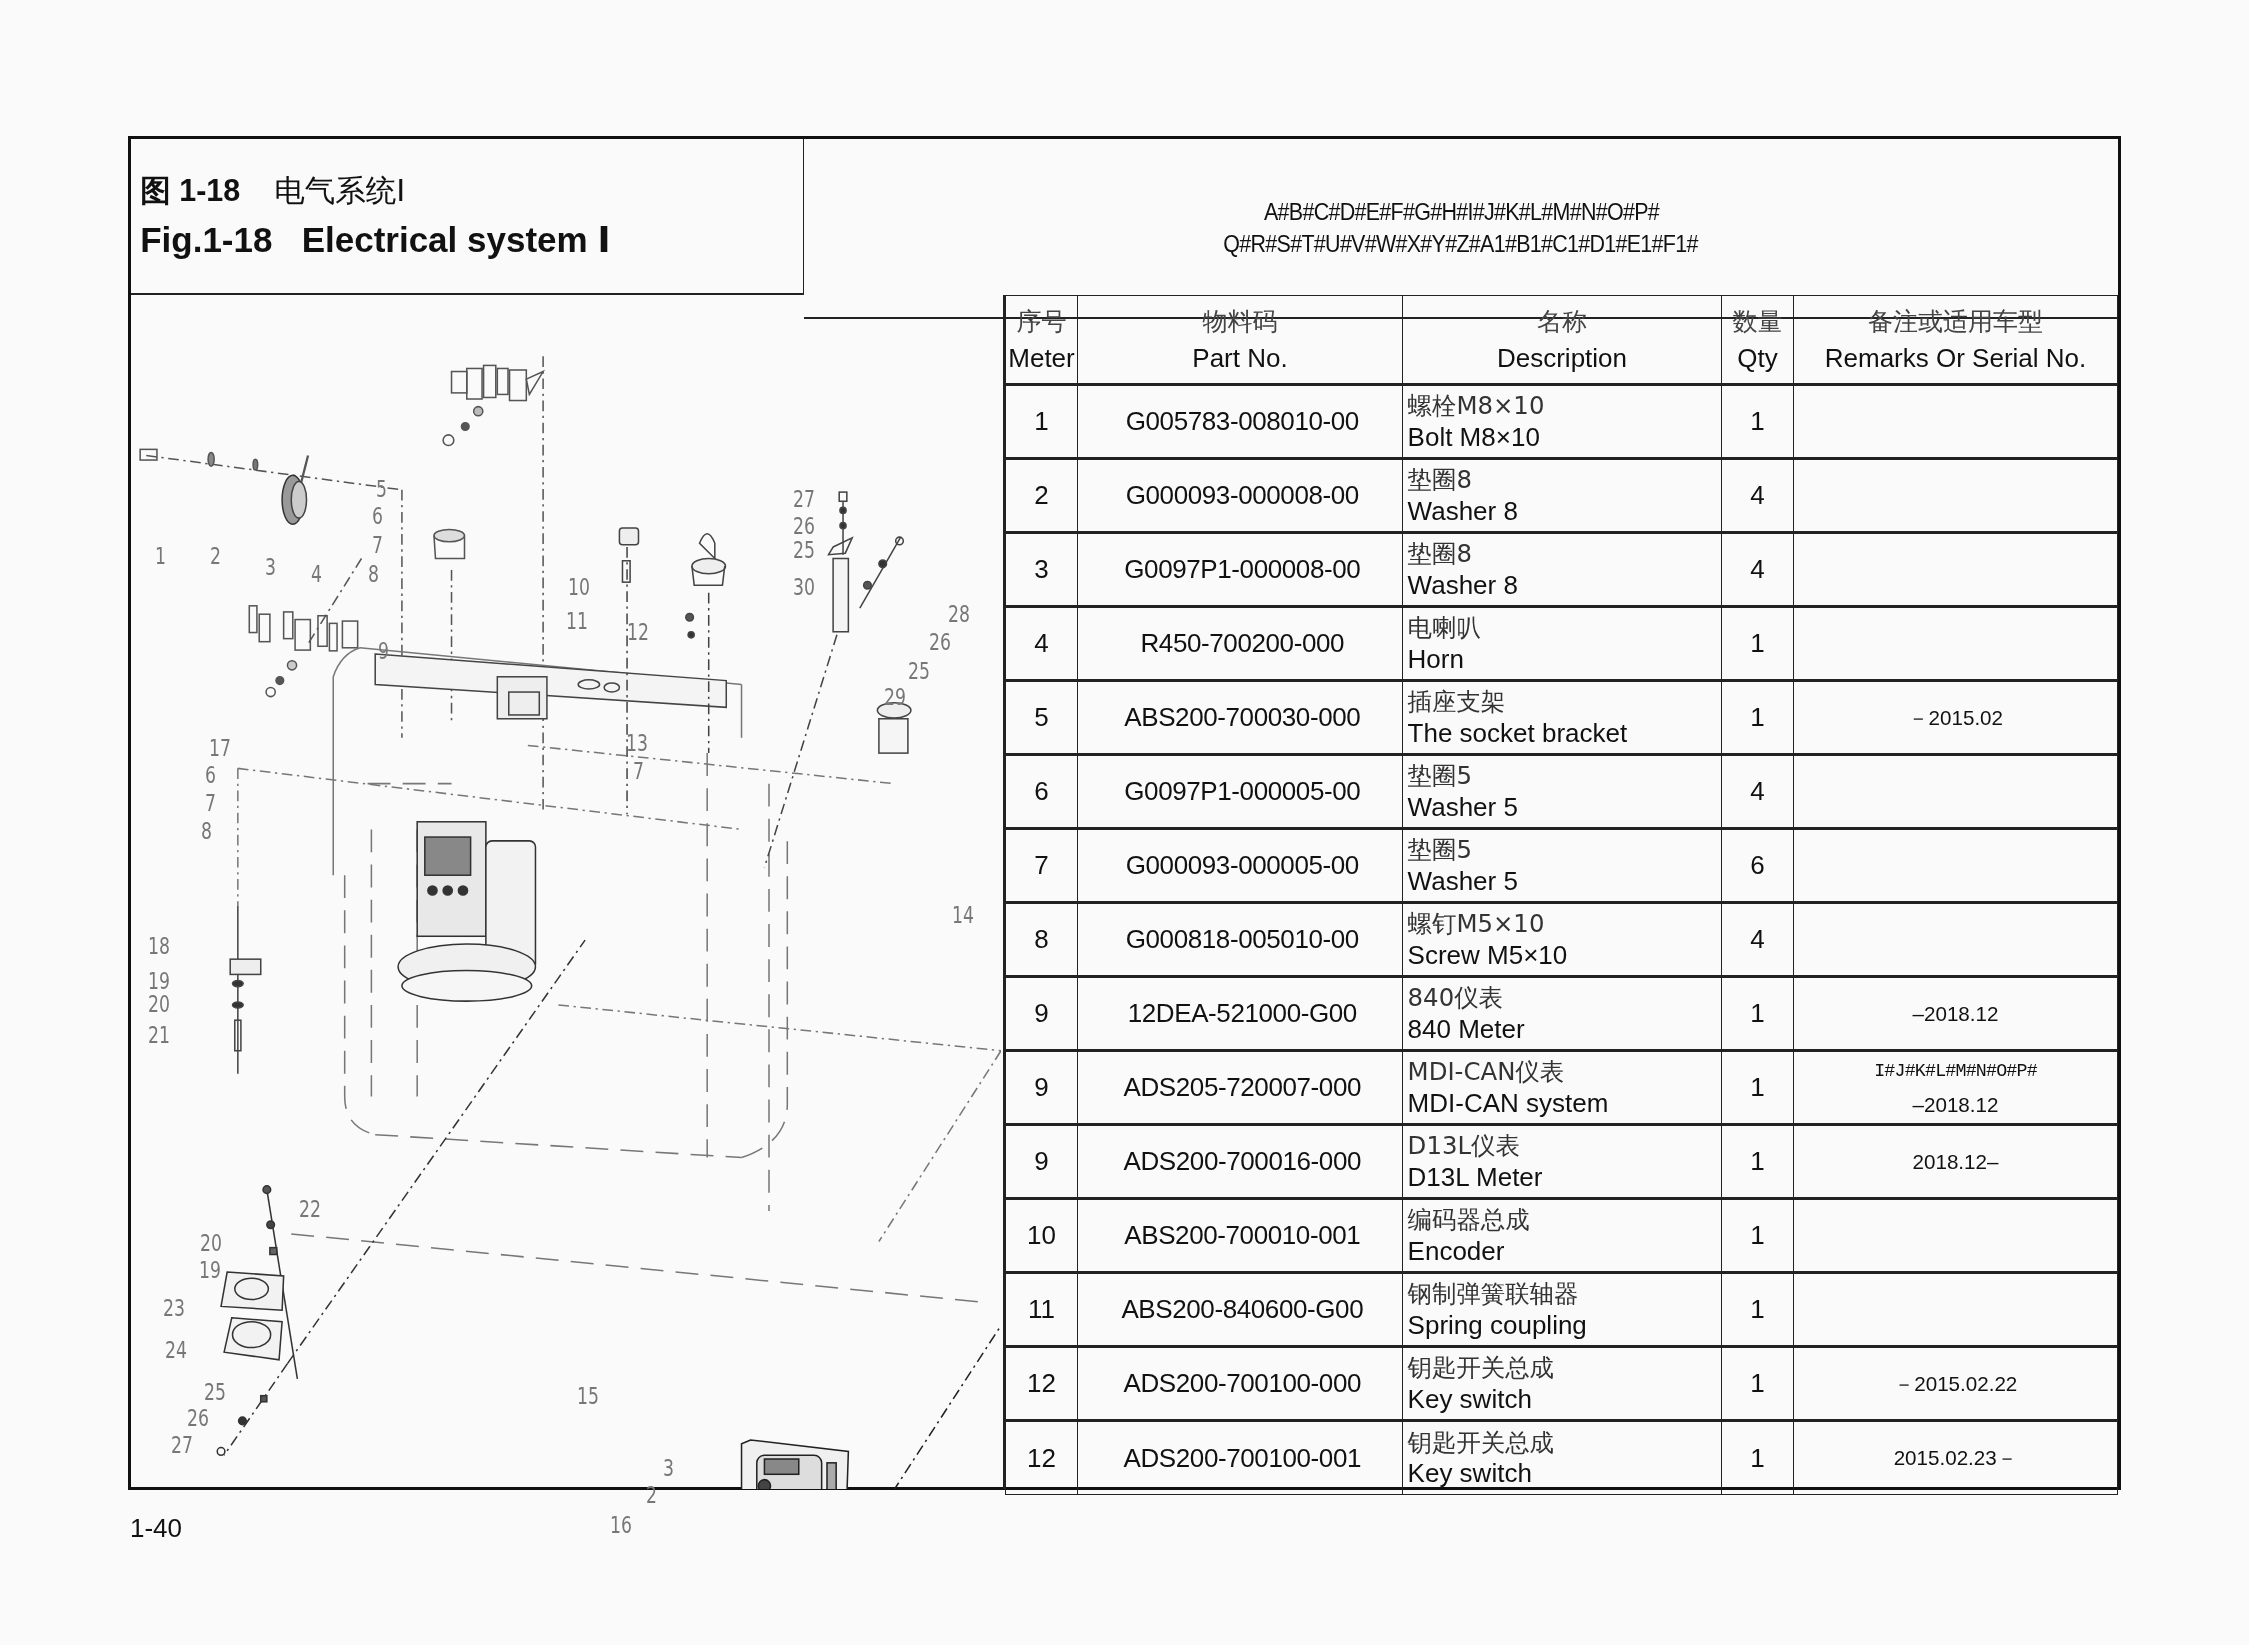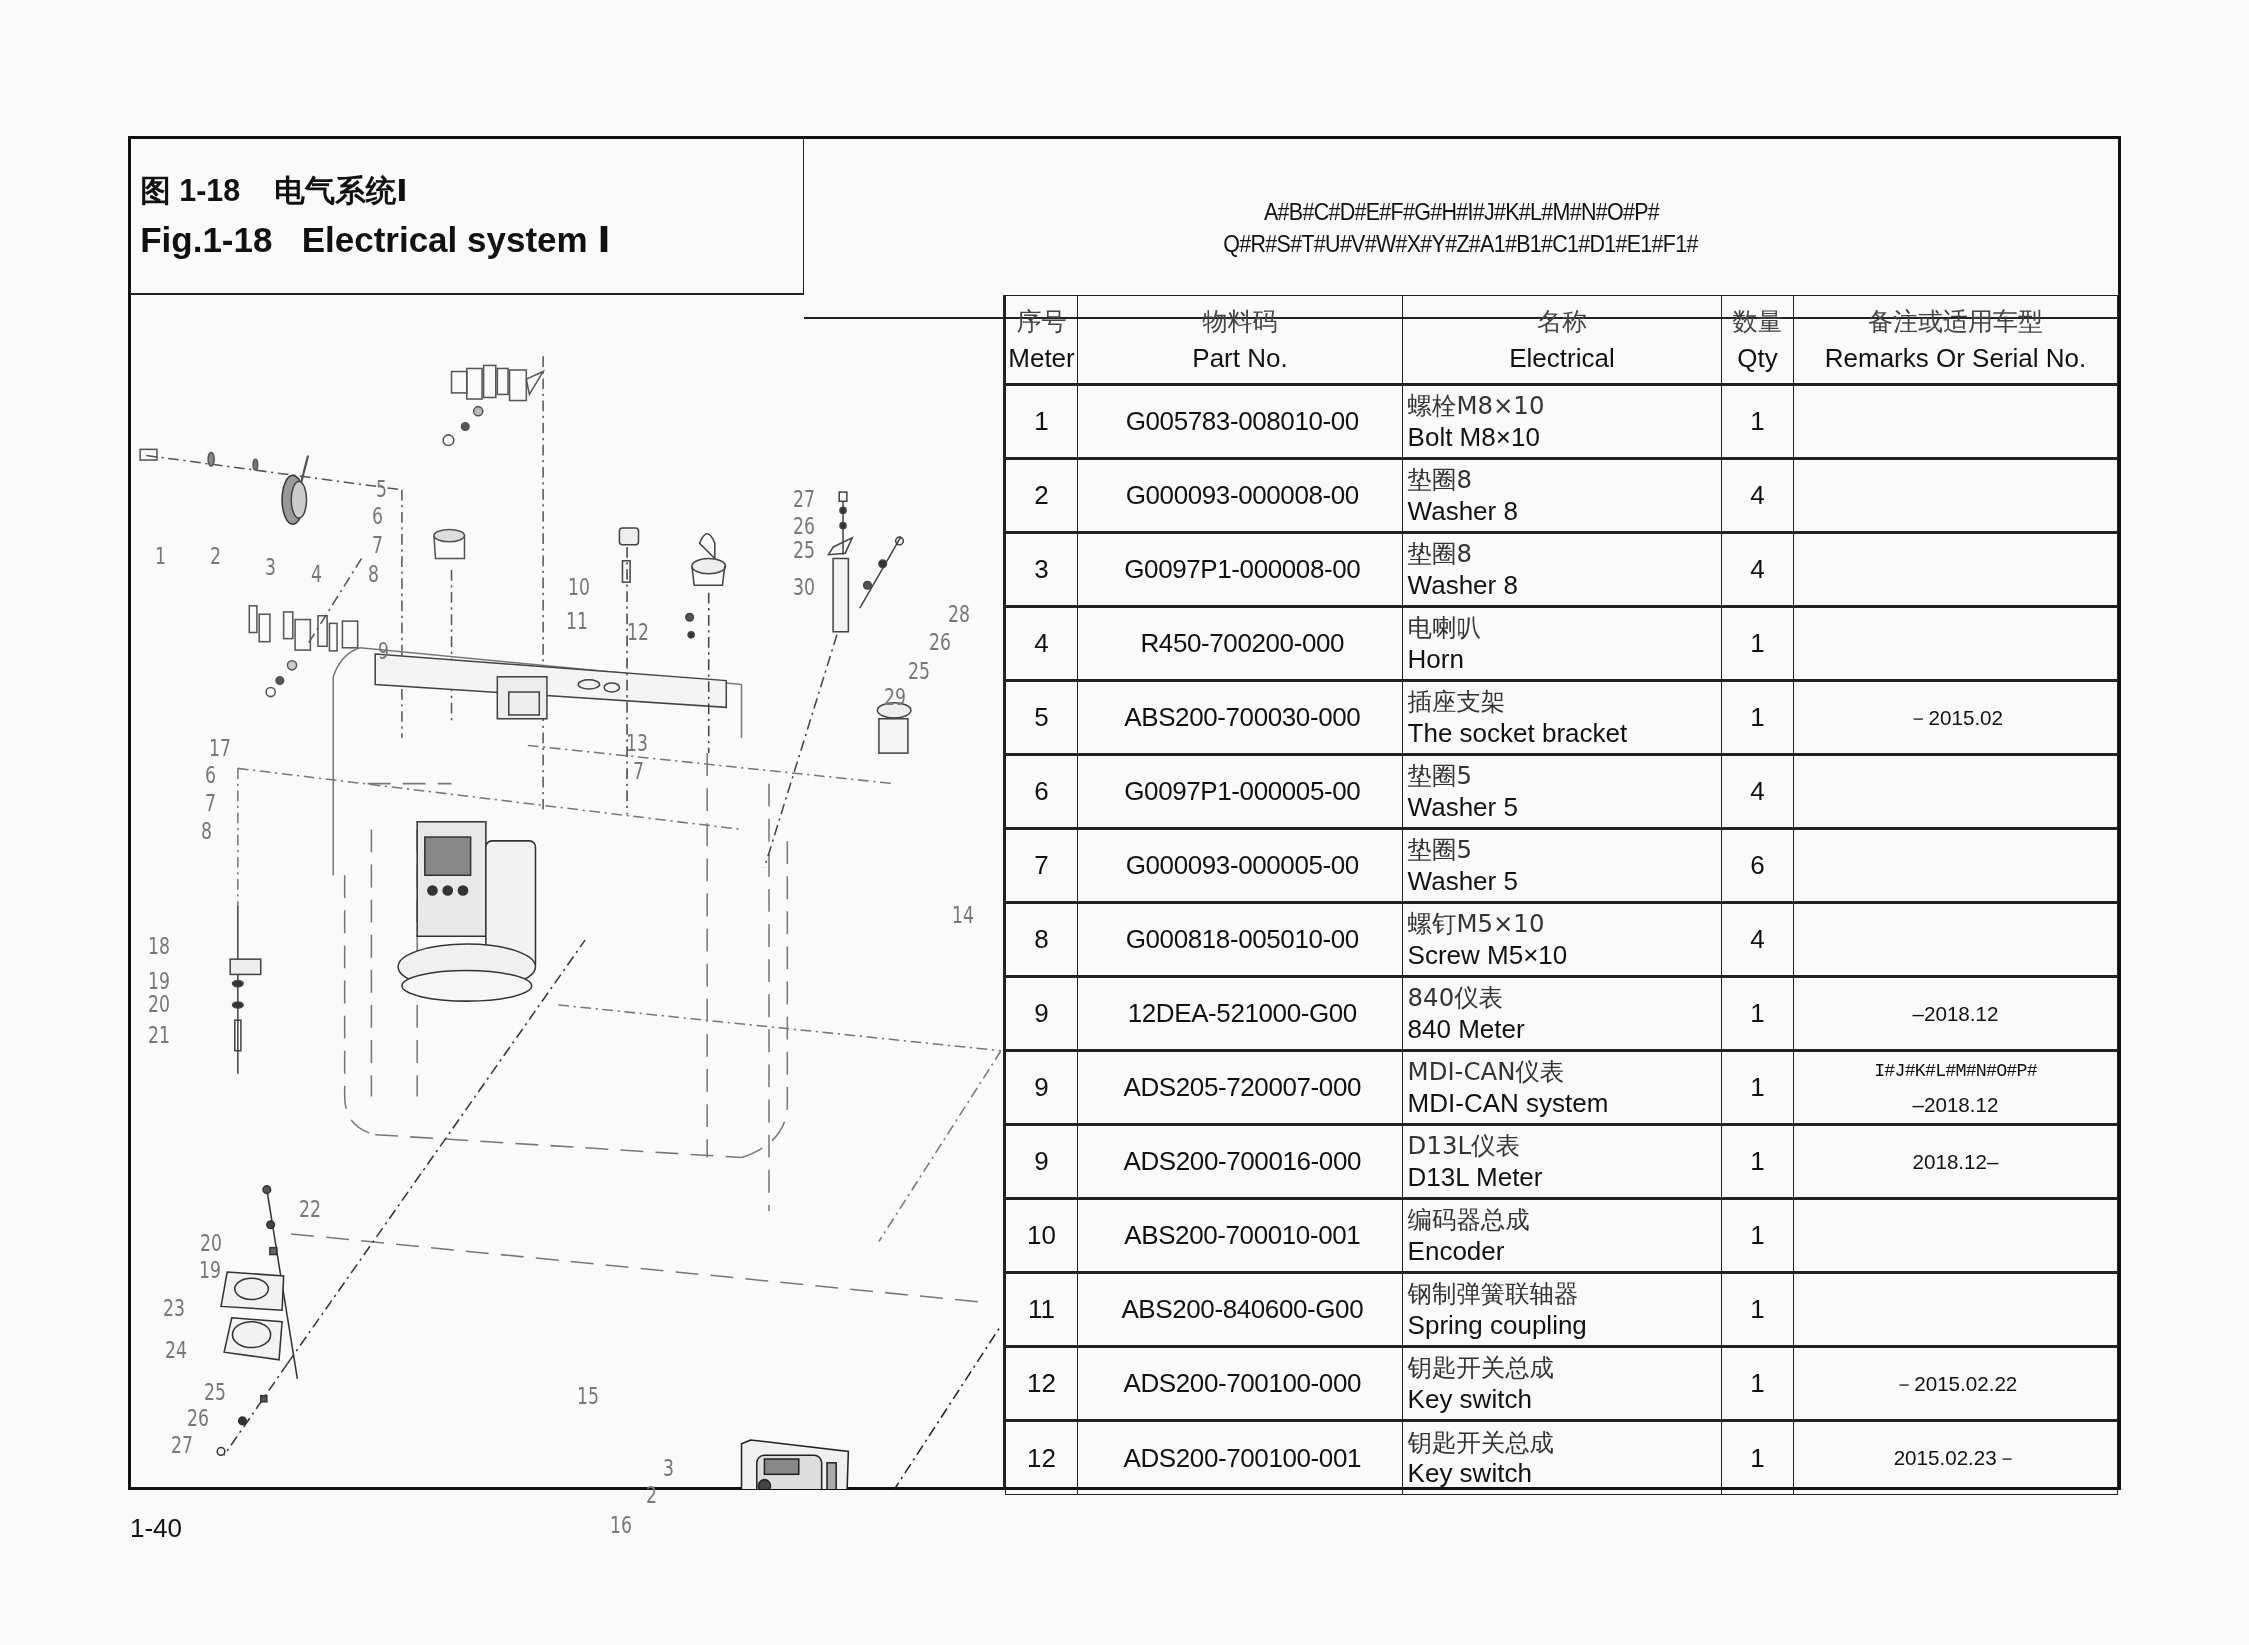--- a/index.html
+++ b/index.html
@@ -15,21 +15,21 @@
   .header-left {
     position:absolute; left:0; top:0; width:673px; height:156px;
     border-right:1.5px solid #222; border-bottom:2.3px solid #222; box-sizing:border-box;
   }
   .header-right {
     position:absolute; left:673px; top:0; right:0; height:180px;
     border-bottom:2.3px solid #222; box-sizing:border-box;
     display:flex; flex-direction:column; align-items:center; justify-content:center;
   }
   .title-cn { position:absolute; left:9.2px; top:32px; font-size:30.5px; font-weight:bold; white-space:pre; }
-  .title-cn .cn { font-weight:bold; font-family:"DejaVu Sans", sans-serif;margin-top:39px; }
+  .title-cn .cn { font-weight:normal; font-family:"DejaVu Sans", sans-serif;margin-top:39px; }
   .title-en { position:absolute; left:9.2px; top:81px; font-size:35px; font-weight:bold; white-space:pre; }
   .code-line { font-size:24.4px; line-height:32px; letter-spacing:-0.8px; transform:scaleX(0.88); }
 
   .diagram {
     position:absolute; left:0; top:156px; width:874px; height:1194px;
     border-right:2.3px solid #222; box-sizing:border-box;
   }
   .diagram svg { position:absolute; left:0; top:0; }
   .callout {
     position:absolute; font-family:"DejaVu Sans", sans-serif; font-size:23px;
@@ -283,21 +283,21 @@
       <col style="width:72px">
       <col style="width:325px">
       <col style="width:319px">
       <col style="width:72px">
       <col style="width:324px">
     </colgroup>
     <thead>
       <tr>
         <th><span class="cn">序号</span><br><span>Meter</span></th>
         <th><span class="cn">物料码</span><br><span>Part No.</span></th>
-        <th><span class="cn">名称</span><br><span>Electrical</span></th>
+        <th><span class="cn">名称</span><br><span>Description</span></th>
         <th><span class="cn">数量</span><br><span>Qty</span></th>
         <th><span class="cn">备注或适用车型</span><br><span>Remarks Or Serial No.</span></th>
       </tr>
     </thead>
     <tbody id="parts-body">
         <tr>
           <td class="c-item">1</td>
           <td class="c-part">G005783-008010-00</td>
           <td class="c-desc">
             <span class="cn">螺栓M8×10</span>

